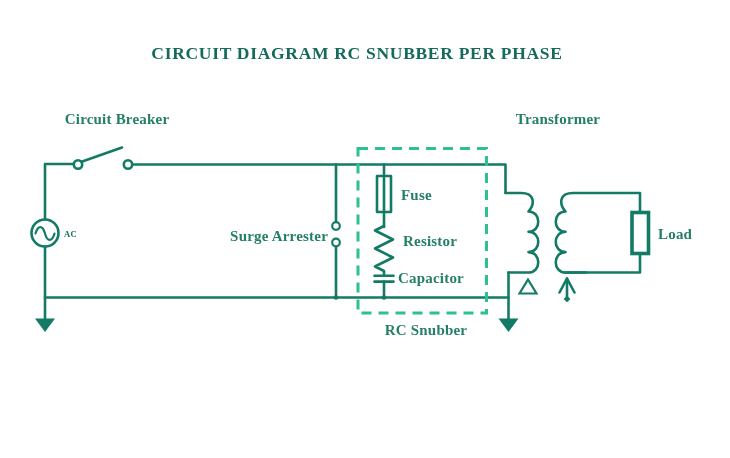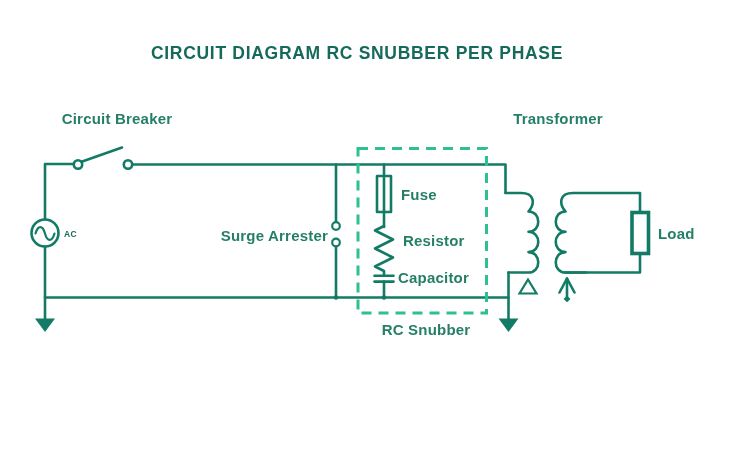--- a/index.html
+++ b/index.html
@@ -1,18 +1,18 @@
 <!DOCTYPE html>
 <html style="--background: #ffffff; --wire: #137b65; --dashed-box: #2ec08f; --title-text: #156a5c; --label-text: #257f66;"><head>
 <meta charset="utf-8">
 <style>
   html,body{margin:0;padding:0;background:#ffffff;}
   .canvas{
     position:relative;width:730px;height:458px;background:var(--background,#fff);
-    font-family:Liberation Sans, sans-serif;overflow:hidden;
+    font-family:Liberation Serif, serif;overflow:hidden;
   }
   svg{position:absolute;inset:0;}
   .wire{stroke:var(--wire,#137b65);stroke-width:2.6;fill:none;stroke-linecap:round;stroke-linejoin:round;}
   .wire-thin{stroke:var(--wire,#137b65);stroke-width:2.2;fill:none;stroke-linecap:round;}
   .fill-wire{fill:var(--wire,#137b65);stroke:none;}
   .dashed-box{stroke:var(--dashed-box,#2ec08f);stroke-width:3;fill:none;stroke-dasharray:10 7;}
   .load-rect{stroke:var(--wire,#137b65);stroke-width:3.6;fill:none;}
   text{fill:var(--label-text,#257f66);font-weight:600;font-size:15px;letter-spacing:0.2px;}
   .title-text{fill:var(--title-text,#156a5c);font-weight:800;font-size:17.5px;letter-spacing:0.7px;}
   .small-text{font-size:8.5px;font-weight:700;letter-spacing:0.3px;fill:var(--title-text,#156a5c);}

